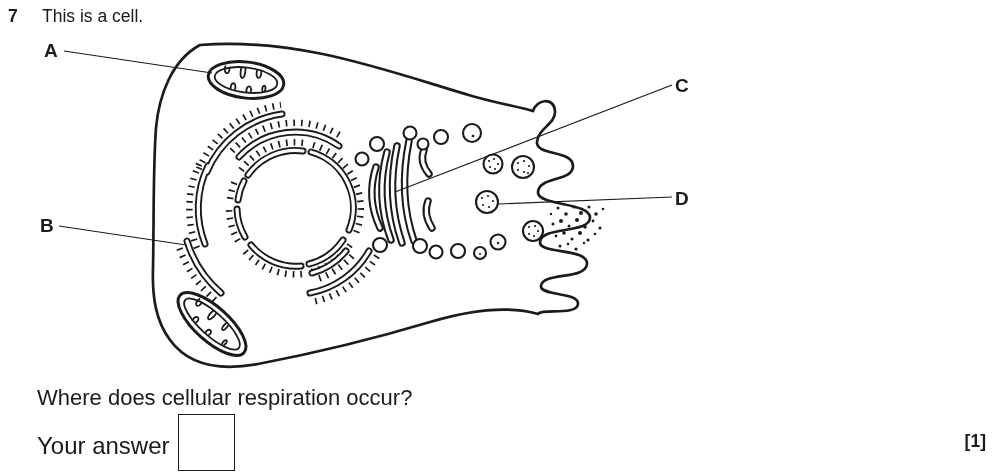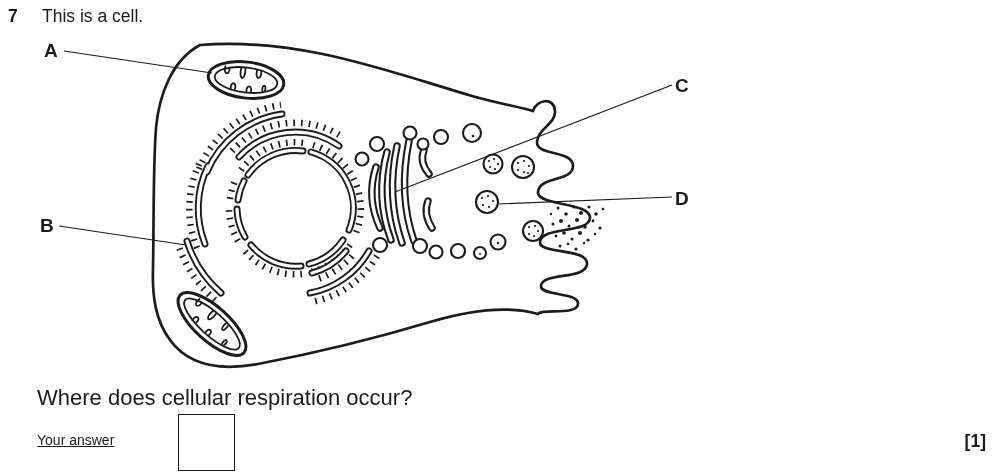--- a/index.html
+++ b/index.html
@@ -4,21 +4,21 @@
 <style>
   html,body{margin:0;padding:0;background:#fff;}
   #page{
     position:relative;width:1000px;height:476px;background:#fff;overflow:hidden;
     font-family:"Liberation Sans",sans-serif;color:#1b1b1b;
   }
   .abs{position:absolute;}
   .qnum{left:8px;top:6px;font-size:17.5px;font-weight:bold;}
   .intro{left:42px;top:6px;font-size:17.5px;text-align:center;}
   .prompt{left:37px;top:385px;font-size:22px;}
-  .answer-label{left:37px;top:432px;font-size:14px;text-decoration:underline;}
+  .answer-label{left:37px;top:432px;font-size:24px;}
   .answer-box{
     left:178px;top:414px;width:55px;height:55px;
     border:1.8px solid #1b1b1b;background:#fff;box-sizing:content-box;
   }
   .marks{left:944px;top:431px;width:42px;text-align:right;font-size:17.5px;font-weight:bold;}
   svg{position:absolute;left:0;top:0;}
   svg text{font-family:"Liberation Sans",sans-serif;font-weight:bold;font-size:19px;fill:#1b1b1b;}
   .ink{stroke:#1b1b1b;fill:none;}
   .core{stroke:#ffffff;fill:none;}
   .tick{stroke:#1b1b1b;fill:none;stroke-width:6.5;stroke-dasharray:1.7 6;}

